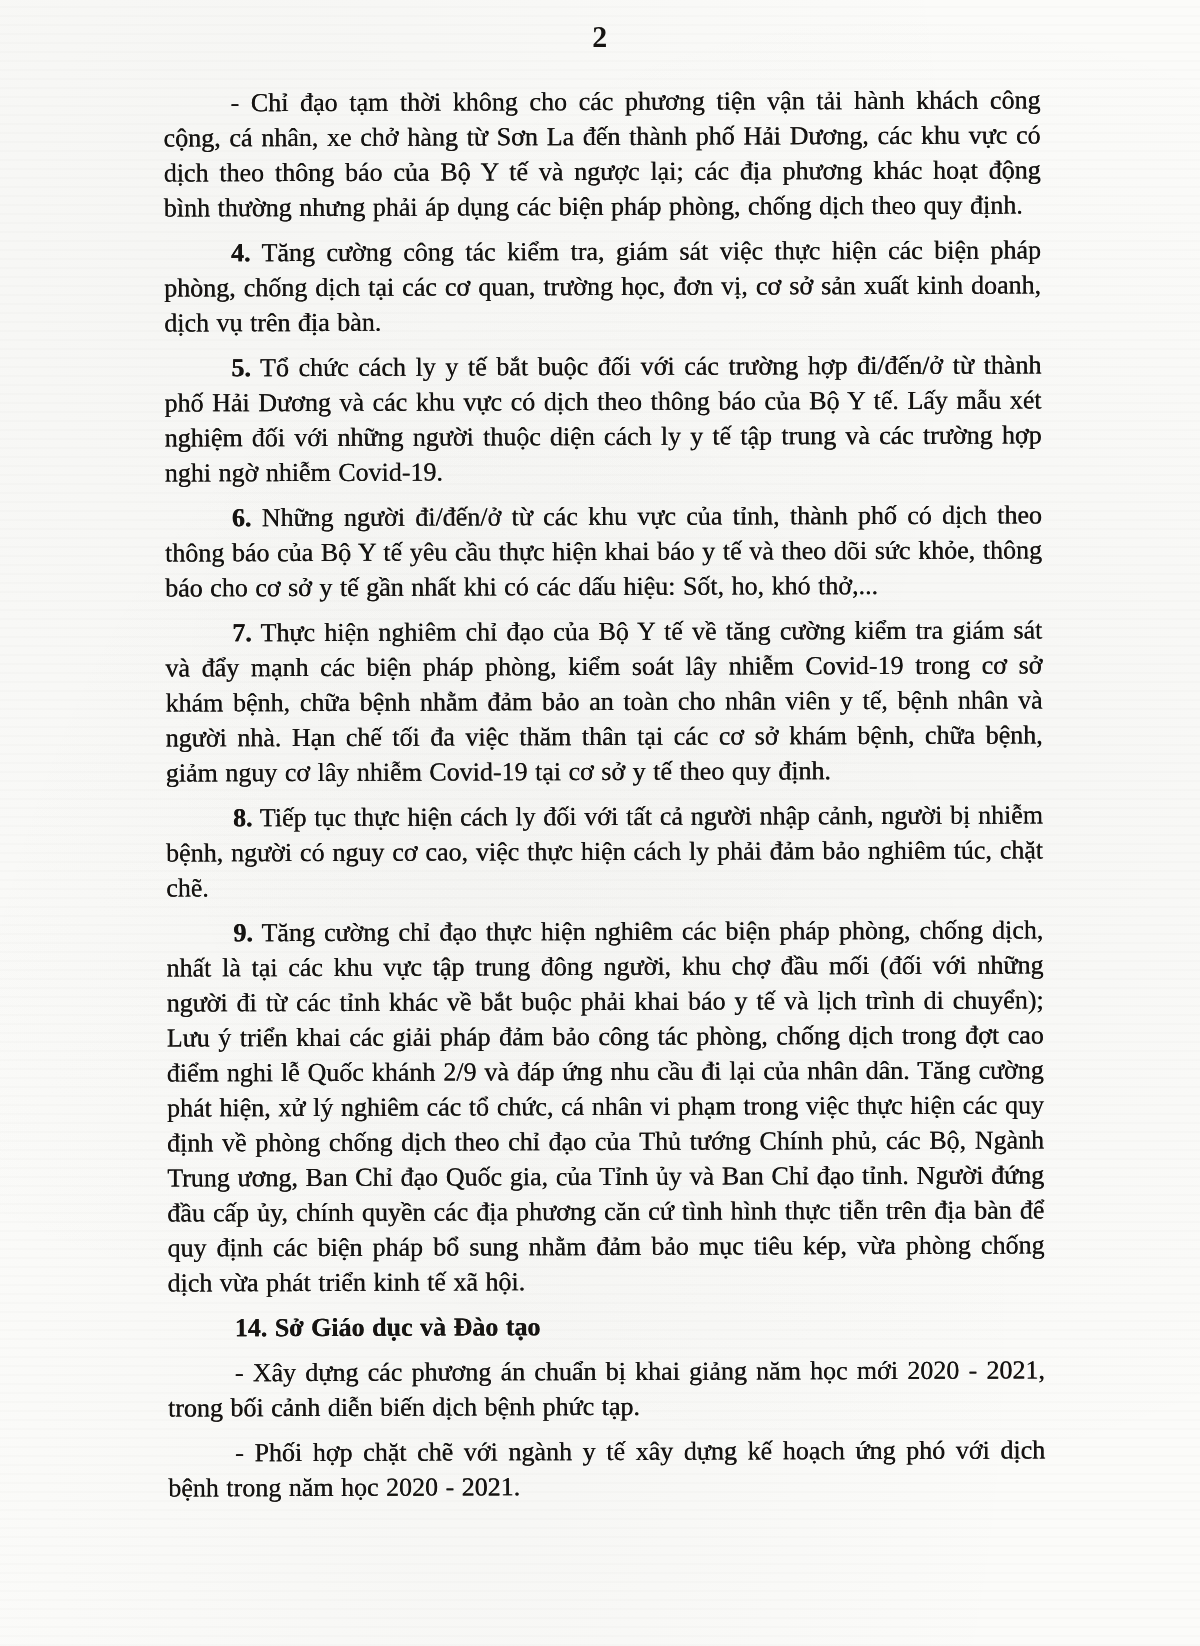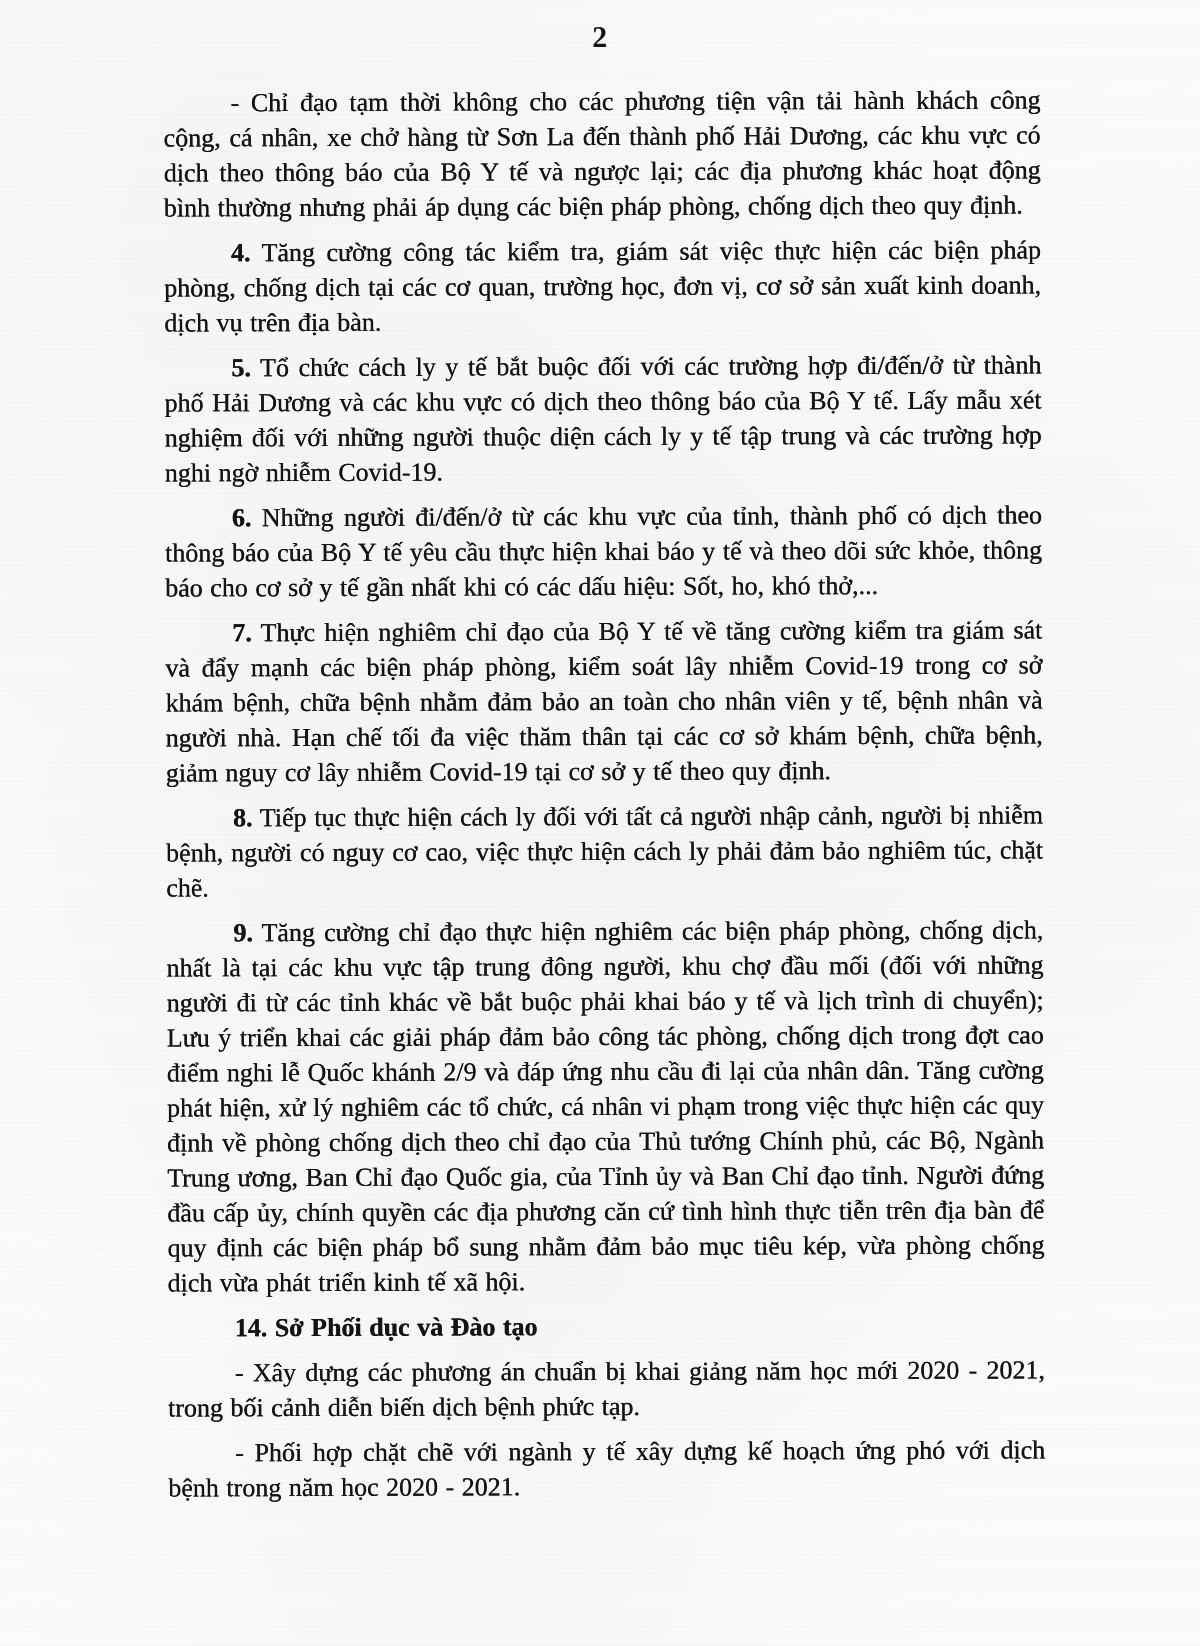--- a/index.html
+++ b/index.html
@@ -98,21 +98,21 @@
         <span>Tiếp tục thực hiện cách ly đối với tất cả người nhập cảnh, người bị nhiễm bệnh, người có nguy cơ cao, việc thực hiện cách ly phải đảm bảo nghiêm túc, chặt chẽ.</span>
       </p>
 
       <p class="para">
         <strong class="num">9.</strong>
         <span>Tăng cường chỉ đạo thực hiện nghiêm các biện pháp phòng, chống dịch, nhất là tại các khu vực tập trung đông người, khu chợ đầu mối (đối với những người đi từ các tỉnh khác về bắt buộc phải khai báo y tế và lịch trình di chuyển); Lưu ý triển khai các giải pháp đảm bảo công tác phòng, chống dịch trong đợt cao điểm nghi lễ Quốc khánh 2/9 và đáp ứng nhu cầu đi lại của nhân dân. Tăng cường phát hiện, xử lý nghiêm các tổ chức, cá nhân vi phạm trong việc thực hiện các quy định về phòng chống dịch theo chỉ đạo của Thủ tướng Chính phủ, các Bộ, Ngành Trung ương, Ban Chỉ đạo Quốc gia, của Tỉnh ủy và Ban Chỉ đạo tỉnh. Người đứng đầu cấp ủy, chính quyền các địa phương căn cứ tình hình thực tiễn trên địa bàn để quy định các biện pháp bổ sung nhằm đảm bảo mục tiêu kép, vừa phòng chống dịch vừa phát triển kinh tế xã hội.</span>
       </p>
 
       <p class="para heading">
         <strong class="num">14.</strong>
-        <span>Sở Phối dục và Đào tạo</span>
+        <span>Sở Giáo dục và Đào tạo</span>
       </p>
 
       <p class="para">
         <span>- Xây dựng các phương án chuẩn bị khai giảng năm học mới 2020 - 2021, trong bối cảnh diễn biến dịch bệnh phức tạp.</span>
       </p>
 
       <p class="para">
         <span>- Phối hợp chặt chẽ với ngành y tế xây dựng kế hoạch ứng phó với dịch bệnh trong năm học 2020 - 2021.</span>
       </p>
 

